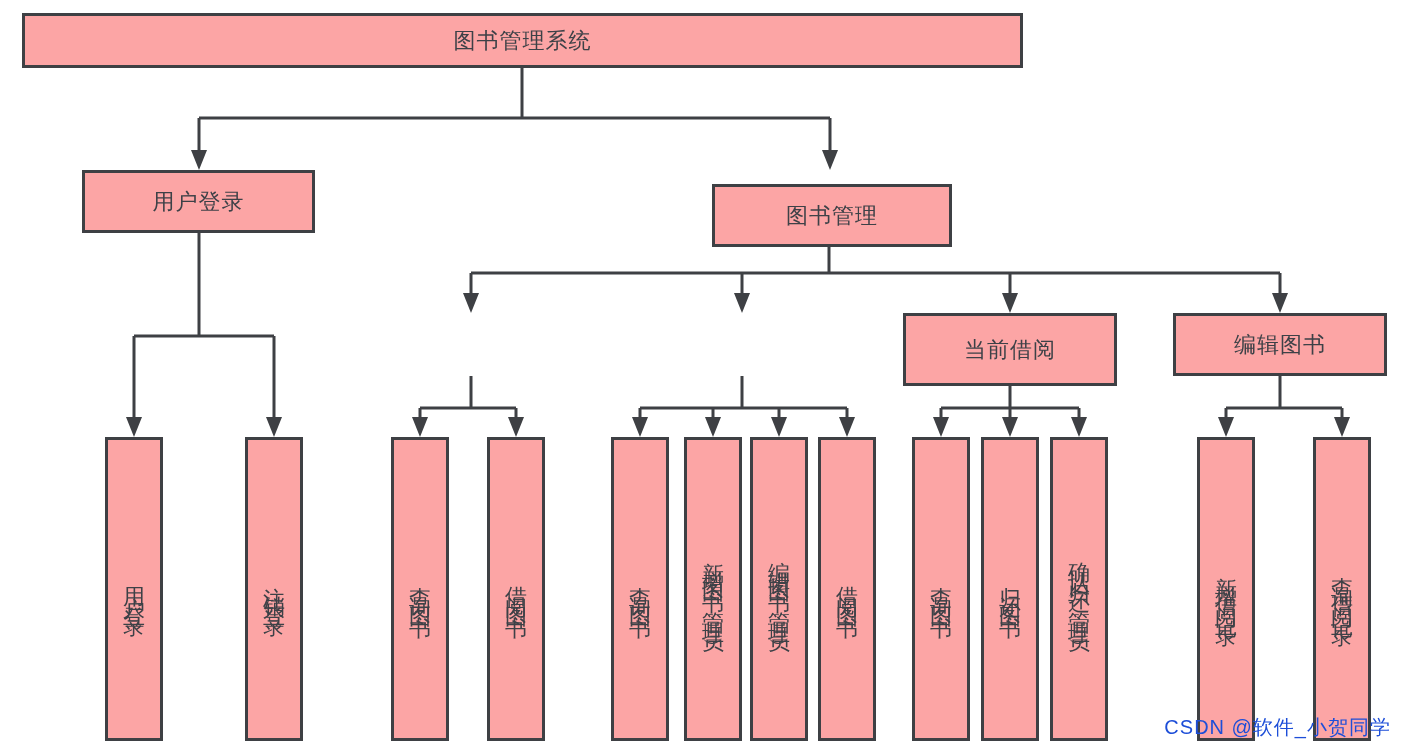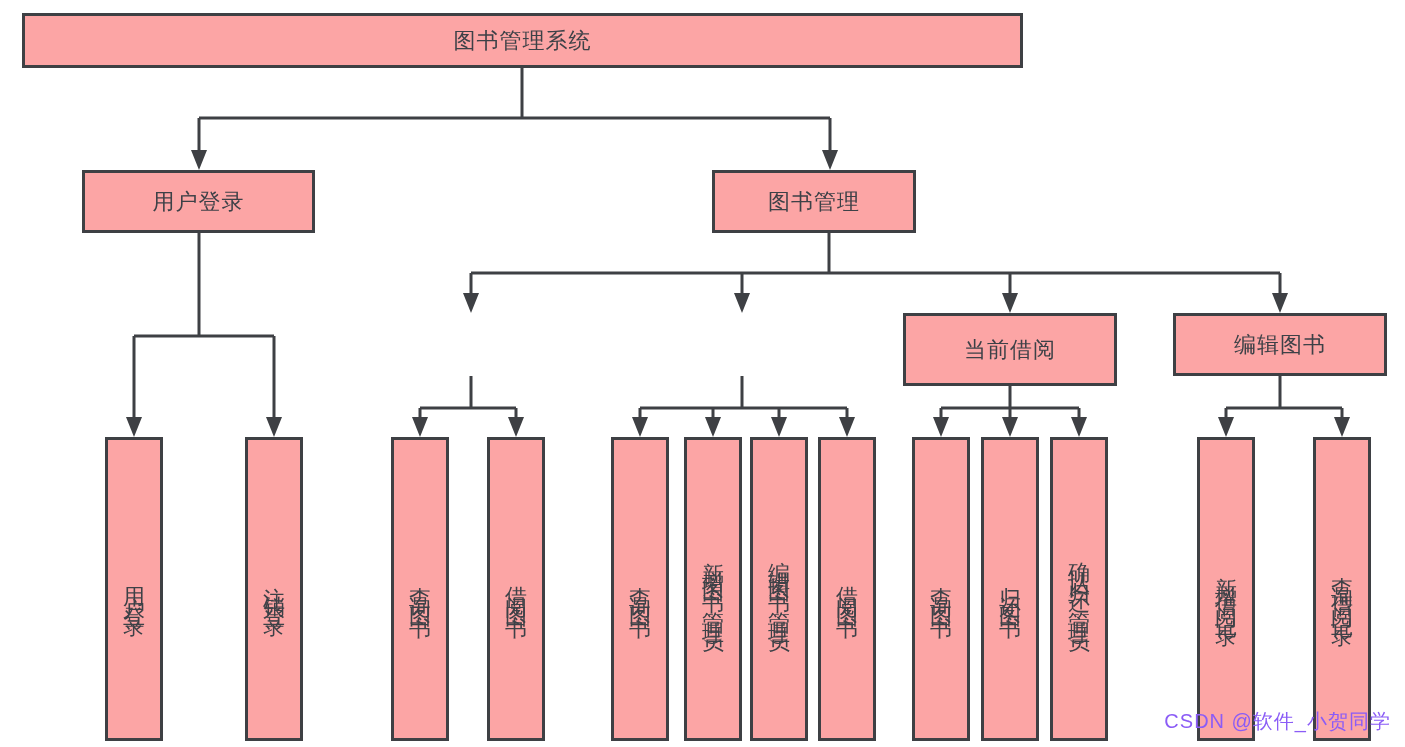--- a/index.html
+++ b/index.html
@@ -28,23 +28,23 @@
   .leaf{
     writing-mode:vertical-rl;
     text-orientation:mixed;
     letter-spacing:10px;
     line-height:1;
     font-size:22px;
   }
   .watermark{
     position:absolute;
     right:14px;
-    bottom:12px;
+    bottom:6px;
     font-size:20px;
-    color:#8b5cf6;
+    color:#1d4ed8;
     letter-spacing:1px;
     z-index:3;
     white-space:nowrap;
     margin-left:32px;
   }
 </style>
 </head>
 <body>
 
 <div id="canvas">
@@ -77,21 +77,21 @@
       <polygon points="1002,417 1018,417 1010,437"></polygon>
       <polygon points="1071,417 1087,417 1079,437"></polygon>
       <polygon points="1218,417 1234,417 1226,437"></polygon>
       <polygon points="1334,417 1350,417 1342,437"></polygon>
     </g>
   </svg>
 
   <div class="node" style="left:22px;top:13px;width:1001px;height:55px">图书管理系统</div>
 
   <div class="node" style="left:82px;top:170px;width:233px;height:63px">用户登录</div>
-  <div class="node" style="left:712px;top:170px;width:204px;height:63px">图书管理</div>
+  <div class="node" style="left:712px;top:184px;width:240px;height:63px">图书管理</div>
 
   <div class="node" style="left:903px;top:313px;width:214px;height:73px">当前借阅</div>
   <div class="node" style="left:1173px;top:313px;width:214px;height:63px">编辑图书</div>
 
   <div class="node leaf" style="left:105px;top:437px;width:58px;height:304px">用户登录</div>
   <div class="node leaf" style="left:245px;top:437px;width:58px;height:304px">注销登录</div>
 
   <div class="node leaf" style="left:391px;top:437px;width:58px;height:304px">查询图书</div>
   <div class="node leaf" style="left:487px;top:437px;width:58px;height:304px">借阅图书</div>
 

